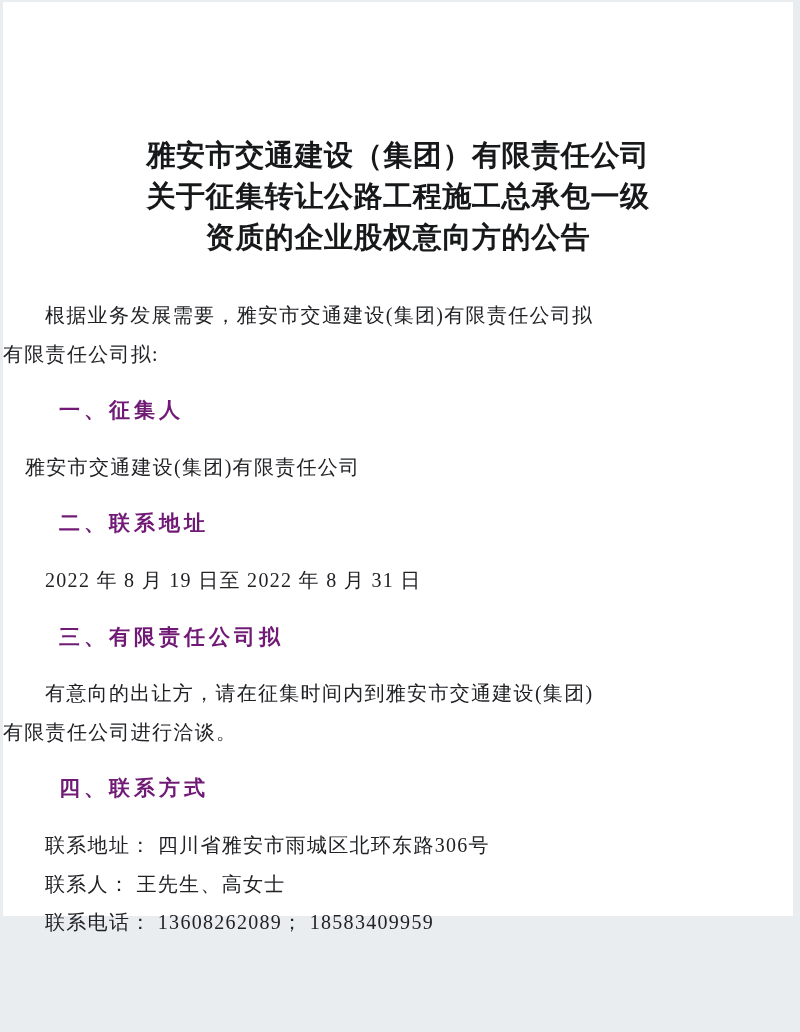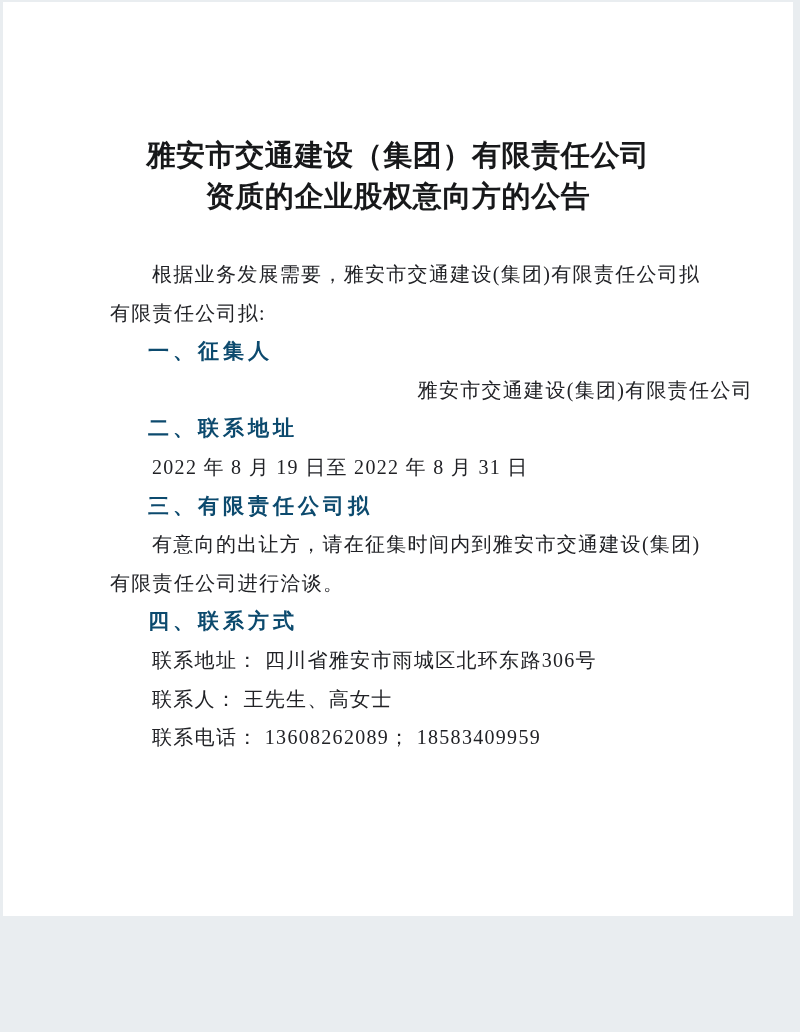--- a/index.html
+++ b/index.html
@@ -30,54 +30,54 @@
     font-family: "Liberation Serif", "DejaVu Serif", serif;
     font-weight: bold;
     font-size: 29px;
     line-height: 41px;
     letter-spacing: 0.6px;
     color: #17181a;
   }
   .doc-title .t-line { white-space: nowrap; }
   .doc-body {
     margin-top: 38px;
-    padding-left: 107px;
     padding-right: 40px;
     font-family: "Liberation Serif", "DejaVu Serif", serif;
     font-size: 20px;
     line-height: 38.6px;
     letter-spacing: 1.3px;
     color: #212226;
   }
   .line {
     margin: 0;
     white-space: nowrap;
   }
   .indent2 { padding-left: 42px; }
-  .indent1 { padding-left: 22px; text-align: right; }
+  .indent1 { padding-left: 22px; }
   .heading {
-    margin: 0;
+    margin: 18px;
     padding-left: 38px;
     font-family: "Liberation Sans", "DejaVu Sans", sans-serif;
     font-weight: bold;
     font-size: 21px;
     line-height: 38.6px;
     letter-spacing: 4px;
-    color: #0c4a6e;
+    color: #701a75;
     white-space: nowrap;
   }
 </style>
 </head>
 <body>
 
 <div class="frame">
   <div class="page">
 
     <div class="doc-title">
       <div class="t-line">雅安市交通建设（集团）有限责任公司</div>
+      <div class="t-line">关于征集转让公路工程施工总承包一级</div>
       <div class="t-line">资质的企业股权意向方的公告</div>
     </div>
 
     <div class="doc-body">
       <p class="line indent2">根据业务发展需要，雅安市交通建设(集团)有限责任公司拟</p>
       <p class="line">有限责任公司拟:</p>
 
       <h2 class="heading">一、征集人</h2>
       <p class="line indent1">雅安市交通建设(集团)有限责任公司</p>
 

